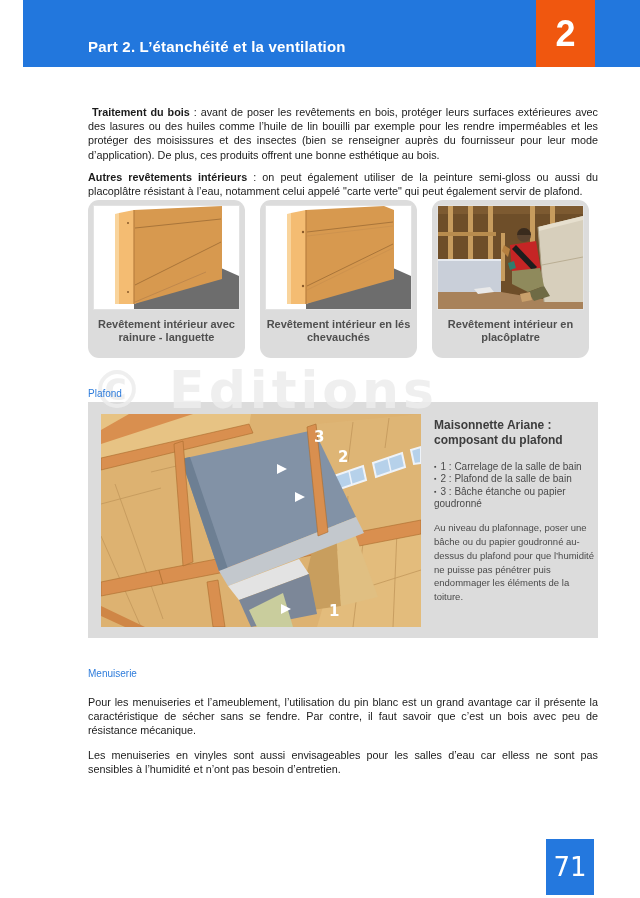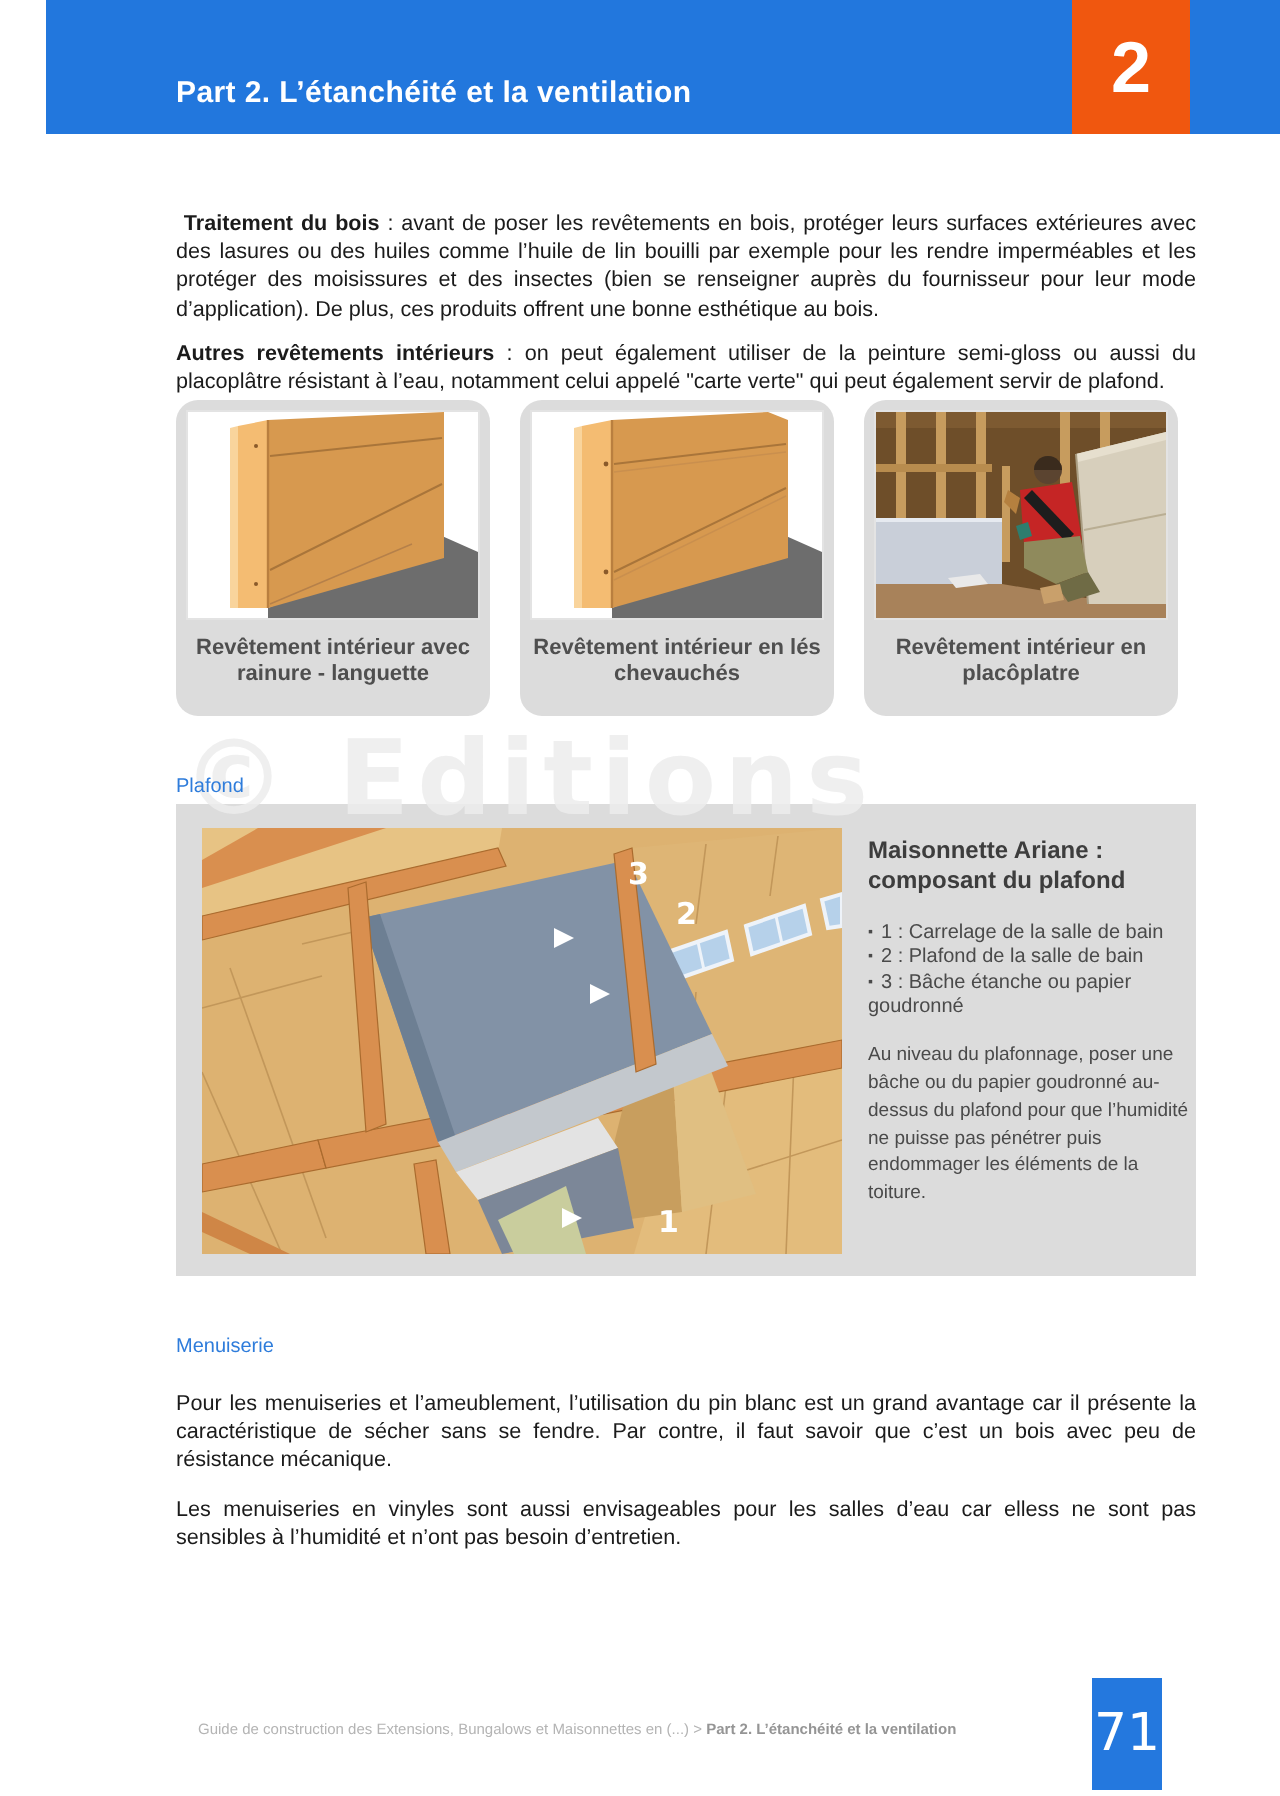--- a/index.html
+++ b/index.html
@@ -53,21 +53,21 @@
     position:absolute;z-index:2;pointer-events:none;white-space:nowrap;
     color:rgba(236,236,236,0.85);font-weight:bold;font-family:"DejaVu Sans",sans-serif;
   }
   #wm1{left:68px;top:360px;font-size:52px;letter-spacing:4px;}
   #wm2{left:78px;top:438px;font-size:84px;letter-spacing:7px;}
 
   
   .footer-text{position:absolute;left:76px;top:860px;font-size:7.5px;color:#b4b4b4;}
   .crumb-bold{font-weight:bold;color:#959595;}
   .page-num{
-    position:absolute;left:523px;top:839px;width:35px;height:56px;background:#2478de;
+    position:absolute;left:523px;top:839px;width:48px;height:56px;background:#2478de;
     display:flex;align-items:center;justify-content:center;
     color:#ffffff;font-size:26px;font-family:"DejaVu Sans",sans-serif;
   }
 </style>
 </head>
 <body>
 
 <div class="page">
 
   <div class="header">
@@ -238,17 +238,16 @@
     </div>
   </div>
 
   <div class="watermark" id="wm1">© Editions</div>
 
   <div class="section-heading" id="menuiserie-heading">Menuiserie</div>
 
   <p class="para" id="p3">Pour les menuiseries et l’ameublement, l’utilisation du pin blanc est un grand avantage car il présente la caractéristique de sécher sans se fendre. Par contre, il faut savoir que c’est un bois avec peu de résistance mécanique.</p>
   <p class="para" id="p4">Les menuiseries en vinyles sont aussi envisageables pour les salles d’eau car elless ne sont pas sensibles à l’humidité et n’ont pas besoin d’entretien.</p>
 
-  <div class="footer-text"><span>Guide de construction des Extensions, Bungalows et Maisonnettes en (...)</span><span> &gt; </span><span class="crumb-bold">Part 2. L’étanchéité et la ventilation</span></div>
 
   <div class="page-num">71</div>
 
 </div>
 
 </body></html>

